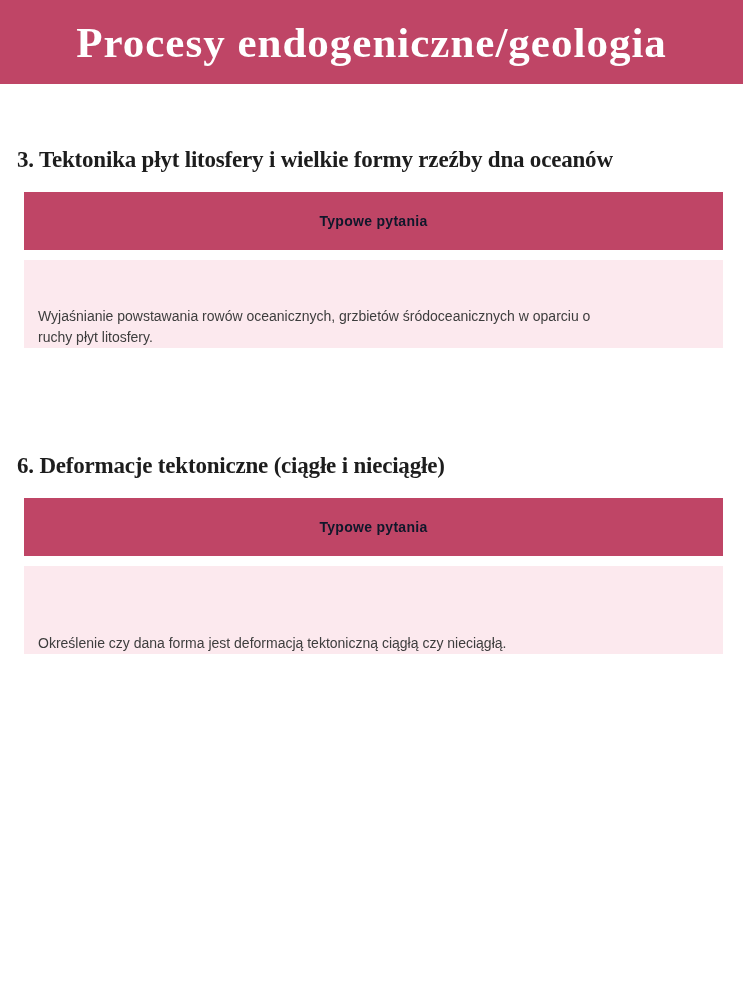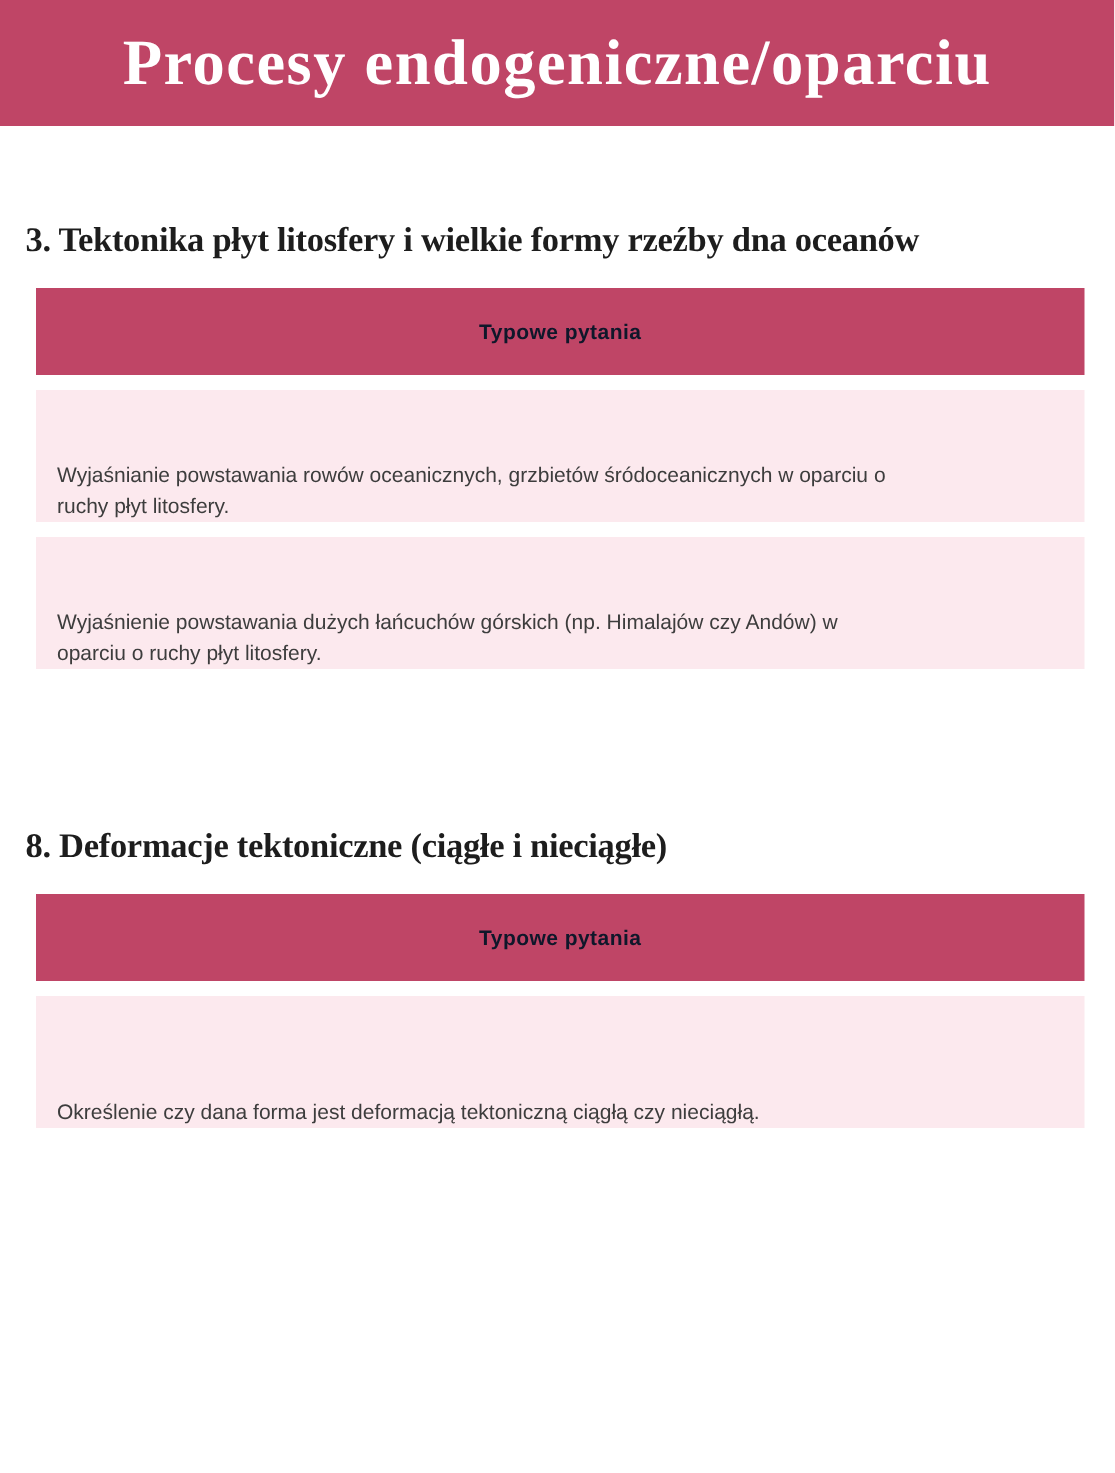--- a/index.html
+++ b/index.html
@@ -79,40 +79,37 @@
     color:var(--body-text);
     max-width:560px;
   }
 </style>
 </head>
 <body>
 
 <div class="page">
 
   <header class="title-band">
-    <h1>Procesy endogeniczne/oparciu</h1>
+    <h1>Procesy endogeniczne/geologia</h1>
   </header>
 
   <main>
 
     <section class="topic">
       <h2>3. Tektonika płyt litosfery i wielkie formy rzeźby dna oceanów</h2>
       <div class="banner">
         <span>Typowe pytania</span>
       </div>
       <div class="qcard">
         <p>Wyjaśnianie powstawania rowów oceanicznych, grzbietów śródoceanicznych w oparciu o ruchy płyt litosfery.</p>
       </div>
-      <div class="qcard">
-        <p>Wyjaśnienie powstawania dużych łańcuchów górskich (np. Himalajów czy Andów) w oparciu o ruchy płyt litosfery.</p>
-      </div>
     </section>
 
     <section class="topic">
-      <h2>8. Deformacje tektoniczne (ciągłe i nieciągłe)</h2>
+      <h2>6. Deformacje tektoniczne (ciągłe i nieciągłe)</h2>
       <div class="banner">
         <span>Typowe pytania</span>
       </div>
       <div class="qcard">
         <p>Określenie czy dana forma jest deformacją tektoniczną ciągłą czy nieciągłą.</p>
       </div>
     </section>
 
   </main>
 </div>

